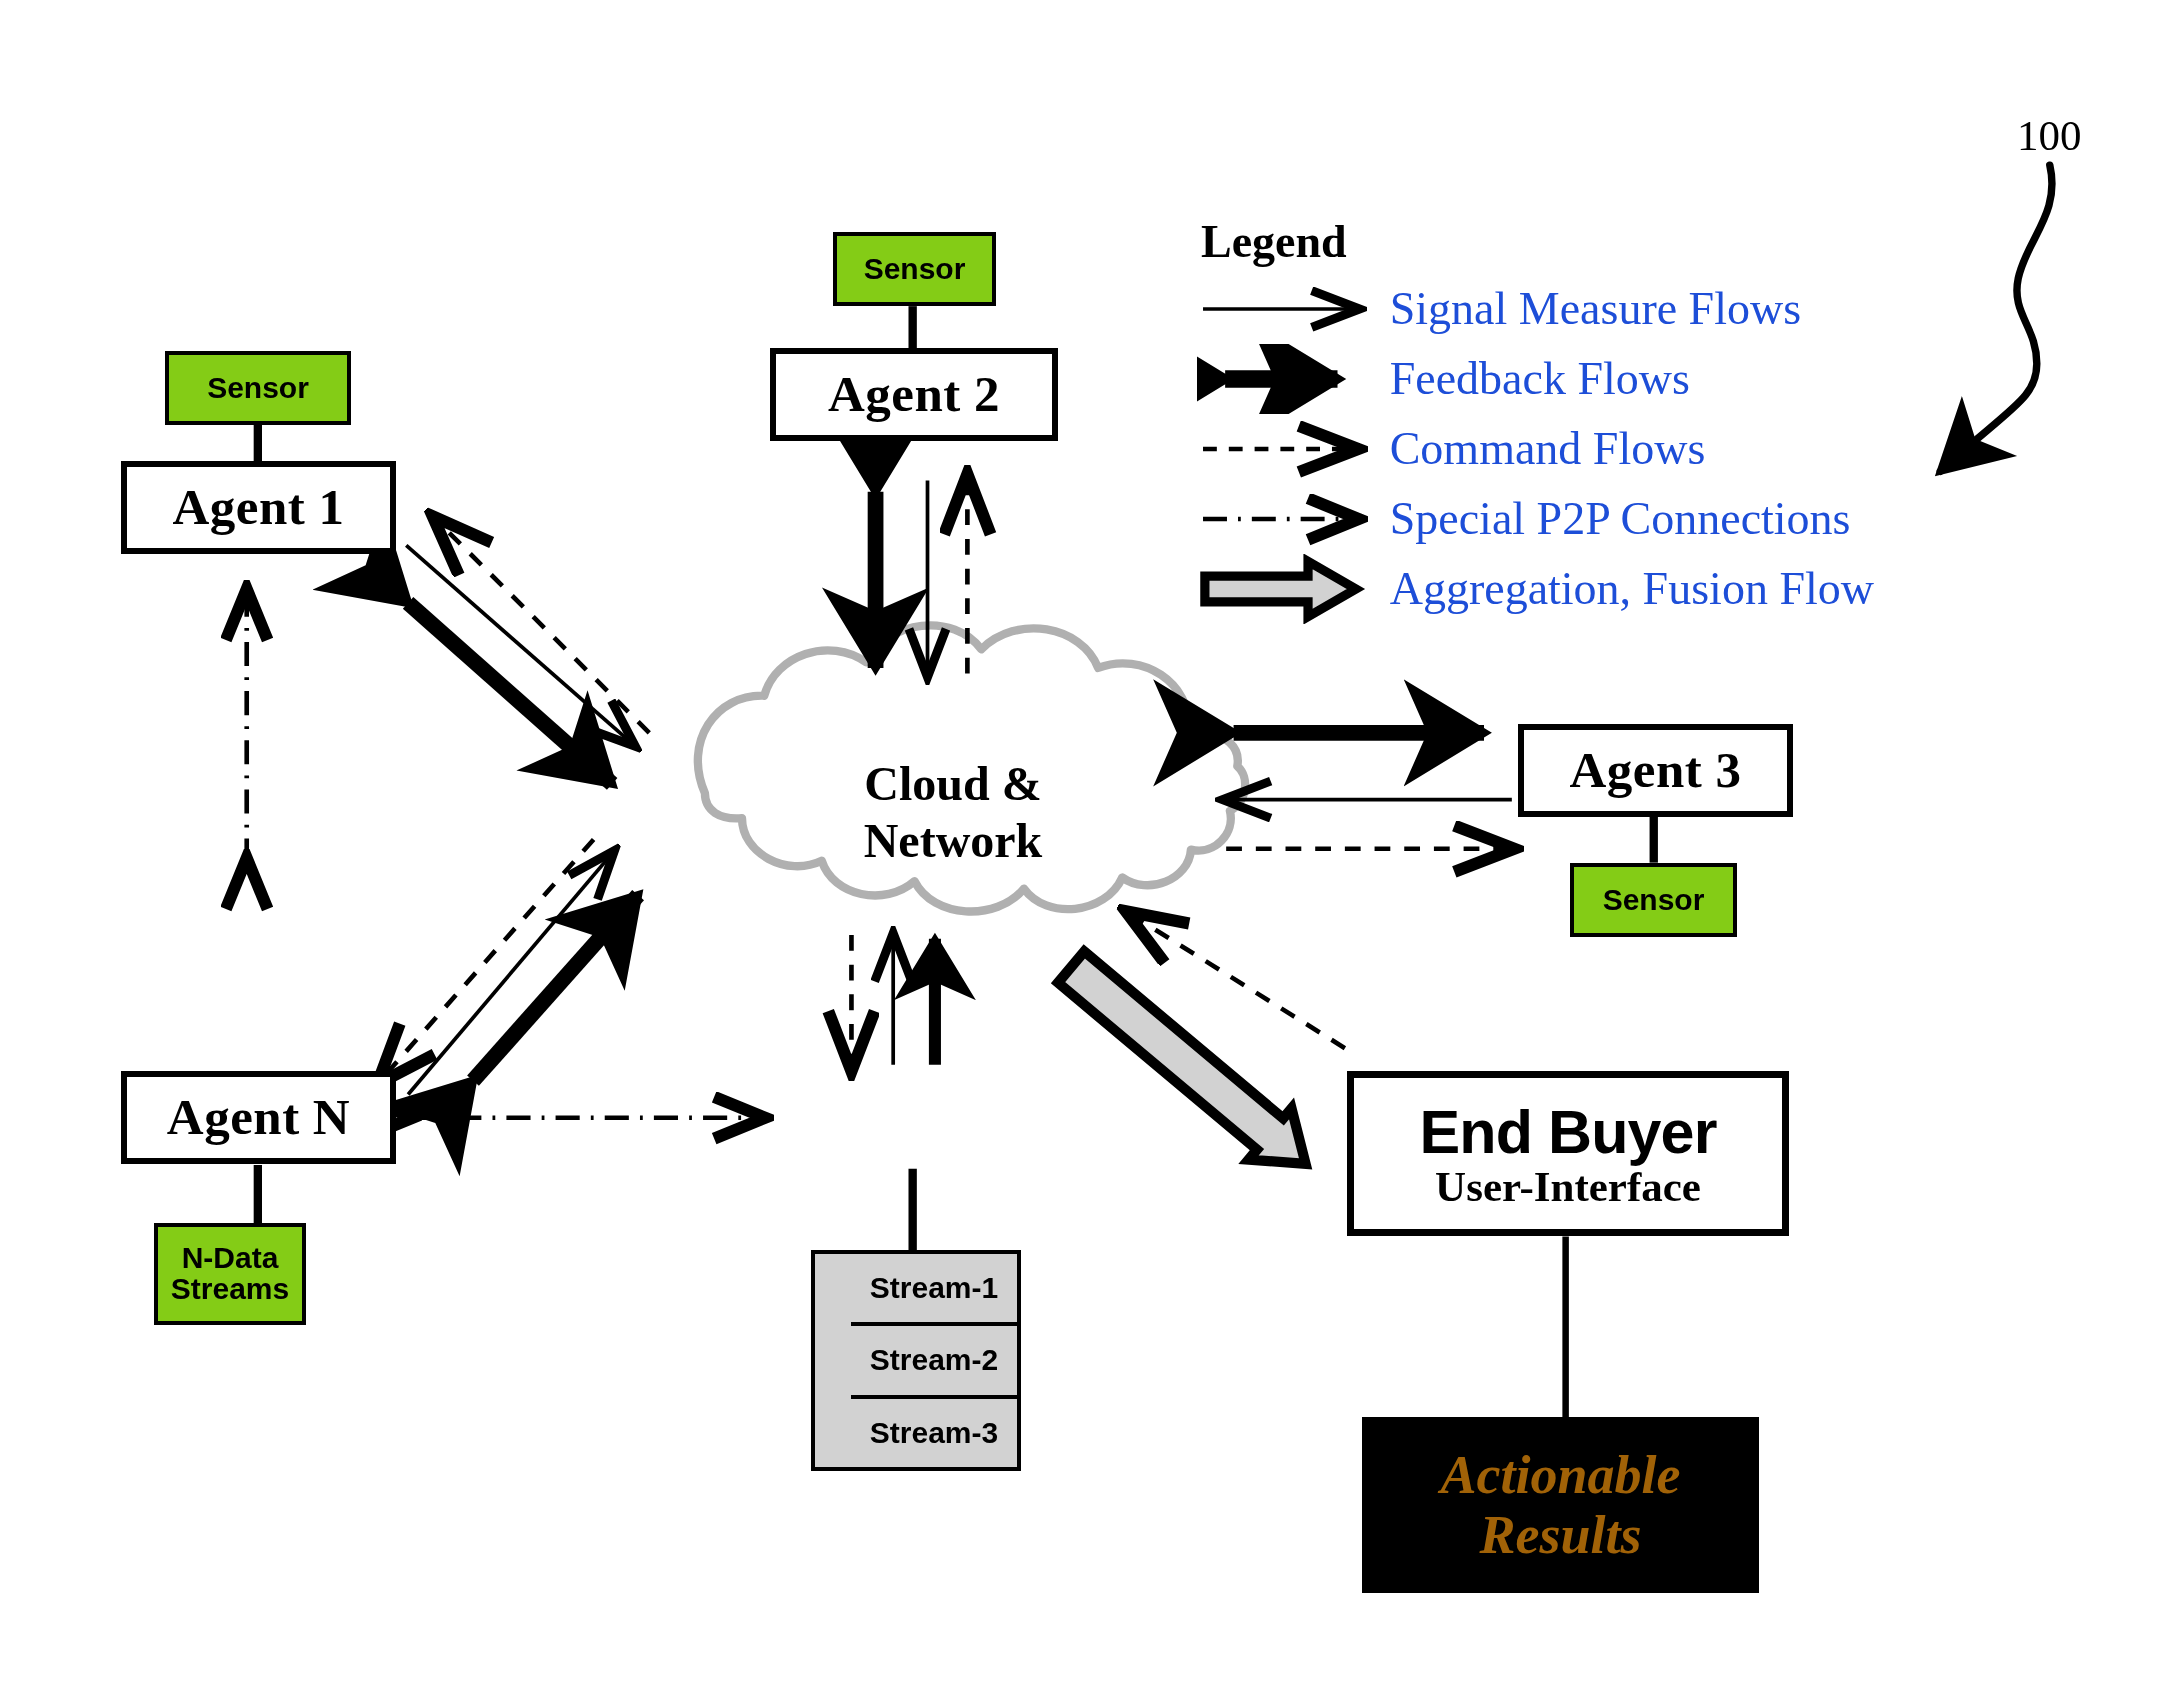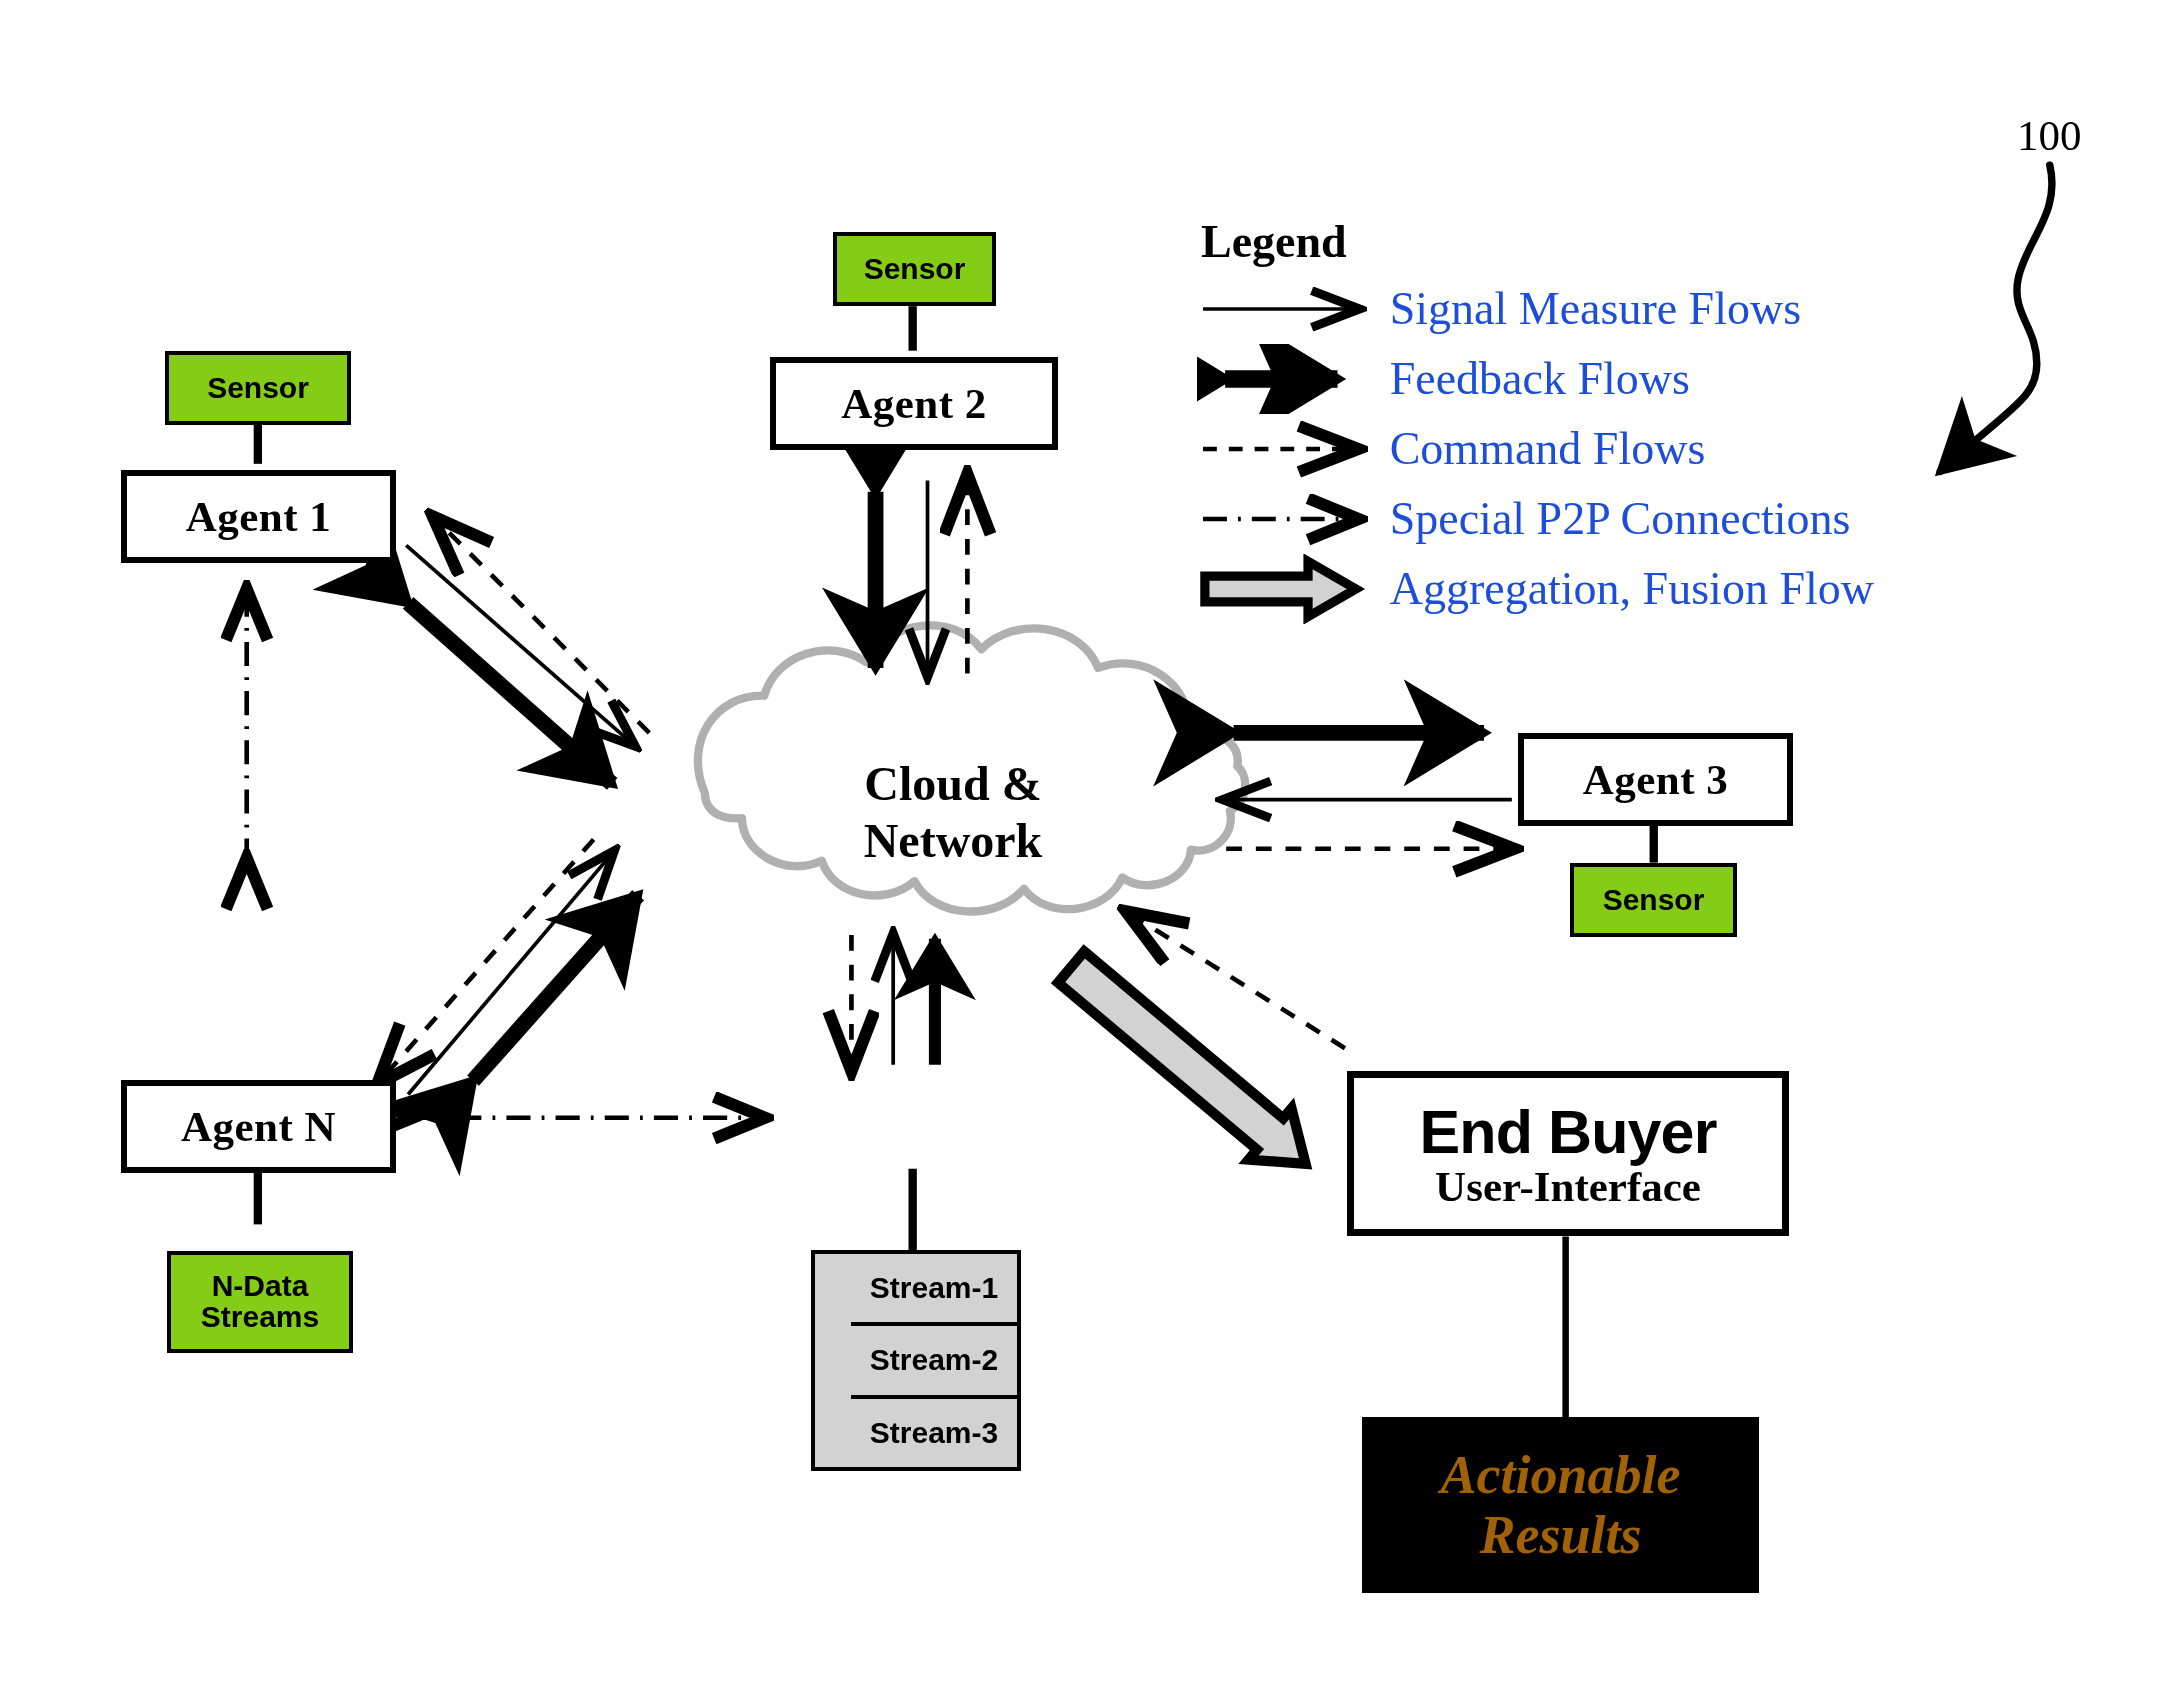--- a/index.html
+++ b/index.html
@@ -37,23 +37,22 @@
     justify-content: center;
     text-align: center;
     background: #ffffff;
     border: 6.5px solid #000000;
     font-family: "Liberation Serif", serif;
     font-weight: bold;
     color: #000000;
     line-height: 1.02;
   }
   .agent-box {
-    font-size: 43px;
+    font-size: 51px;
     letter-spacing: 0.5px;
-    margin-top: 9px;
   }
   .sensor-box {
     background: #84cc16;
     border: 4.6px solid #000000;
     font-family: "Liberation Sans", sans-serif;
     font-size: 30px;
     font-weight: bold;
     letter-spacing: 0px;
   }
   .stream-stack {
@@ -294,21 +293,21 @@
   <div class="node agent-box" style="left:1518px; top:724px; width:275px; height:93px;">
     <span>Agent 3</span>
   </div>
   <div class="node sensor-box" style="left:1570px; top:863px; width:167px; height:74px;">
     <span>Sensor</span>
   </div>
 
   <div class="node agent-box" style="left:121px; top:1071px; width:275px; height:93px;">
     <span>Agent N</span>
   </div>
-  <div class="node sensor-box" style="left:167px; top:1223px; width:186px; height:102px;margin-top:28px;">
+  <div class="node sensor-box" style="left:154px; top:1223px; width:152px; height:102px;">
     <span>N-Data</span>
     <span>Streams</span>
   </div>
 
   <div class="stream-stack" style="left:811px; top:1250px; width:210px; height:221px;padding-left:36px;">
     <div class="stream-row">
       <span>Stream-1</span>
     </div>
     <div class="stream-row">
       <span>Stream-2</span>

